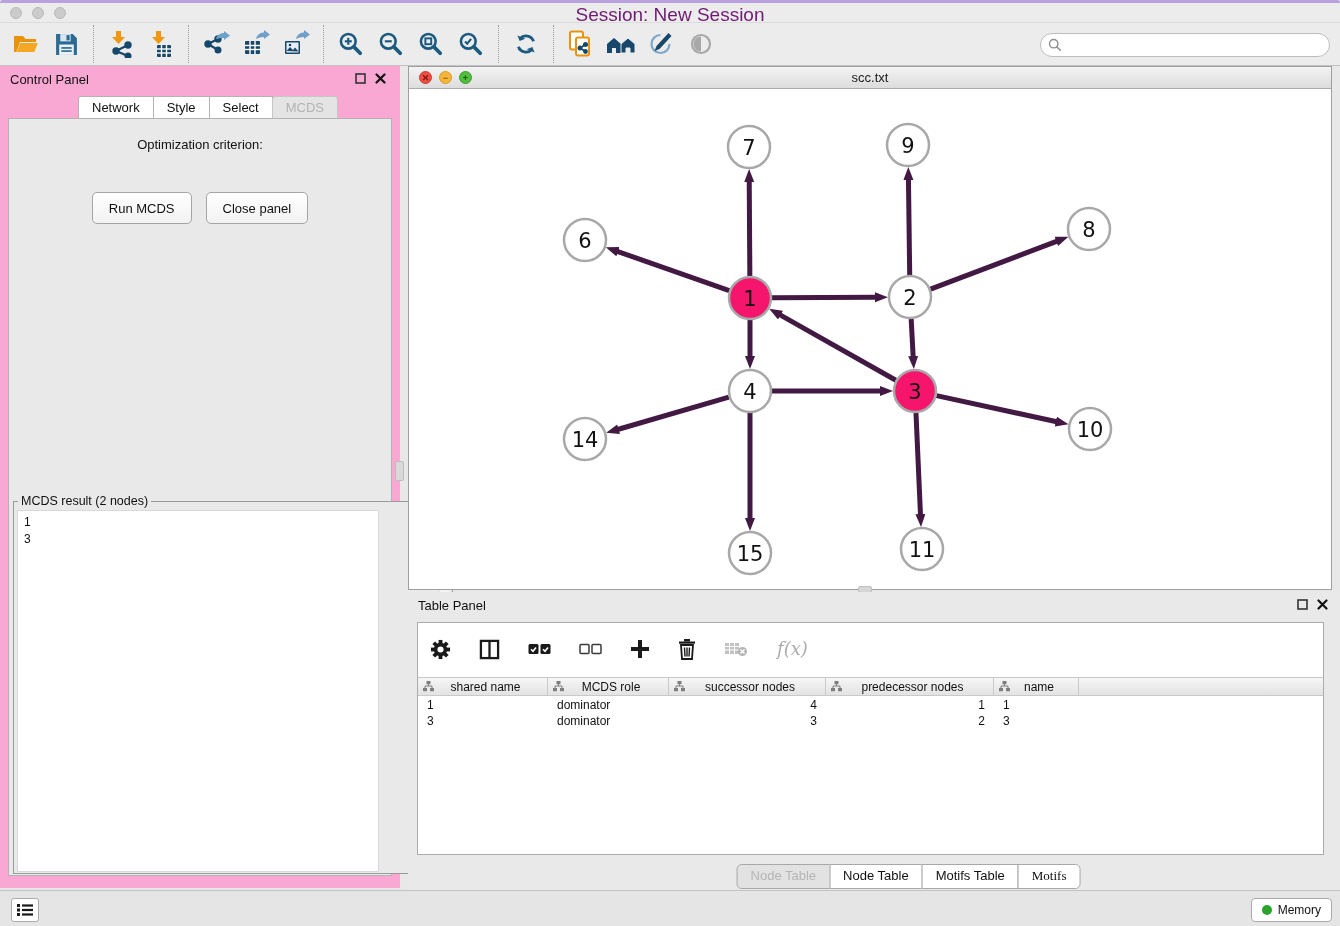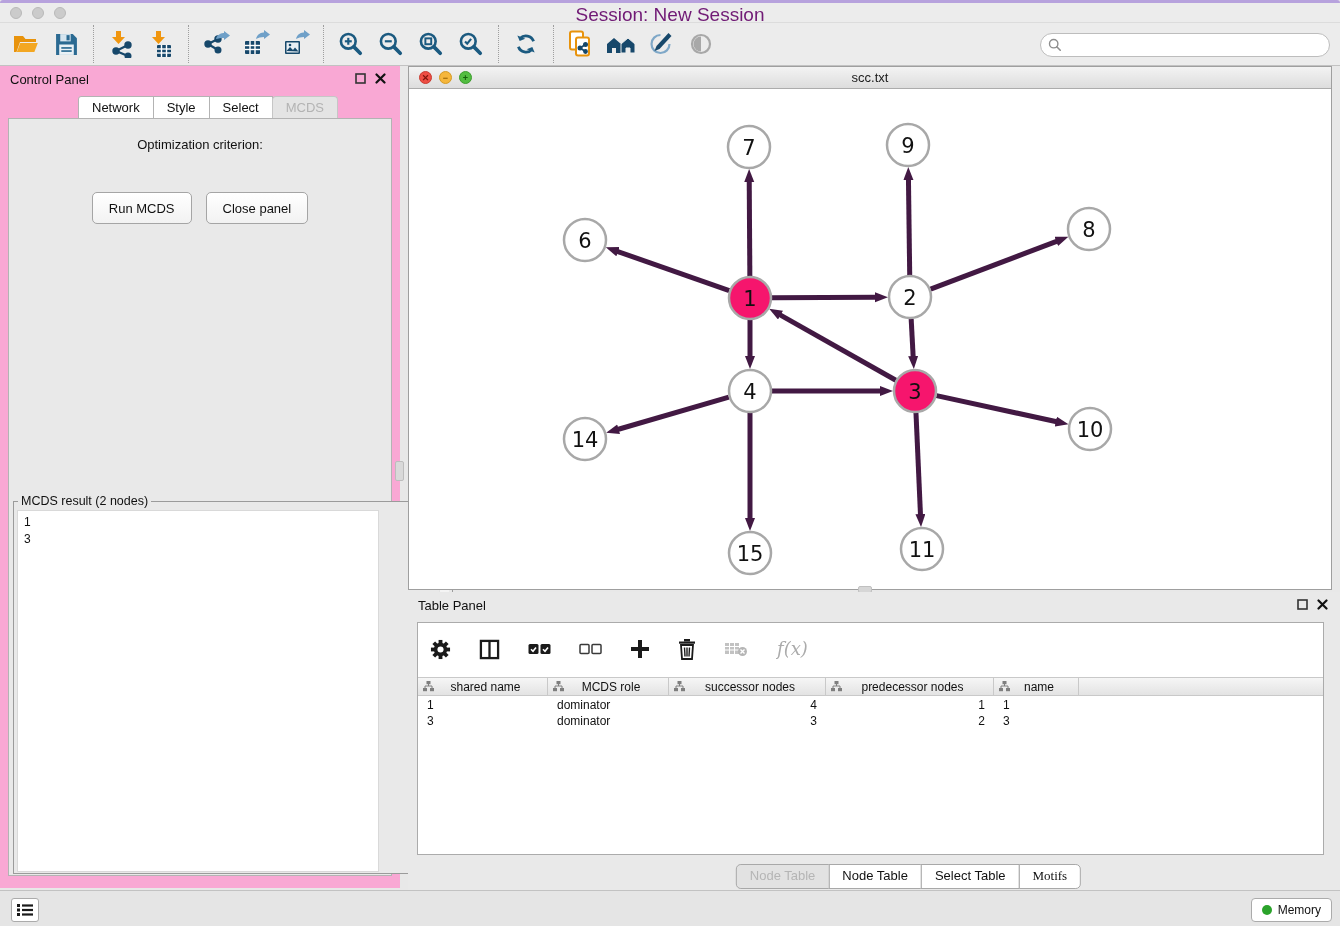--- a/index.html
+++ b/index.html
@@ -507,21 +507,21 @@
             <div class="td" style="width: 121px; text-align: left;">dominator</div>
             <div class="td" style="width: 157px; text-align: right;">3</div>
             <div class="td" style="width: 168px; text-align: right;">2</div>
             <div class="td" style="width: 85px; text-align: left;">3</div>
           </div>
         </div>
     </div>
     <div class="bottom-tabs" id="bottom-tabs">
         <div class="btab btab-active">Node Table</div>
         <div class="btab">Node Table</div>
-        <div class="btab">Select Table</div>
+        <div class="btab">Motifs Table</div>
         <div class="btab">Motifs</div>
       </div>
   </div>
 
   <div class="statusbar">
     <button class="sb-left-btn">
       <svg width="16" height="14" viewBox="0 0 16 14">
           <g fill="#1A1A1A">
             <rect x="0" y="1" width="3" height="3"></rect>
             <rect x="0" y="5.5" width="3" height="3"></rect>

